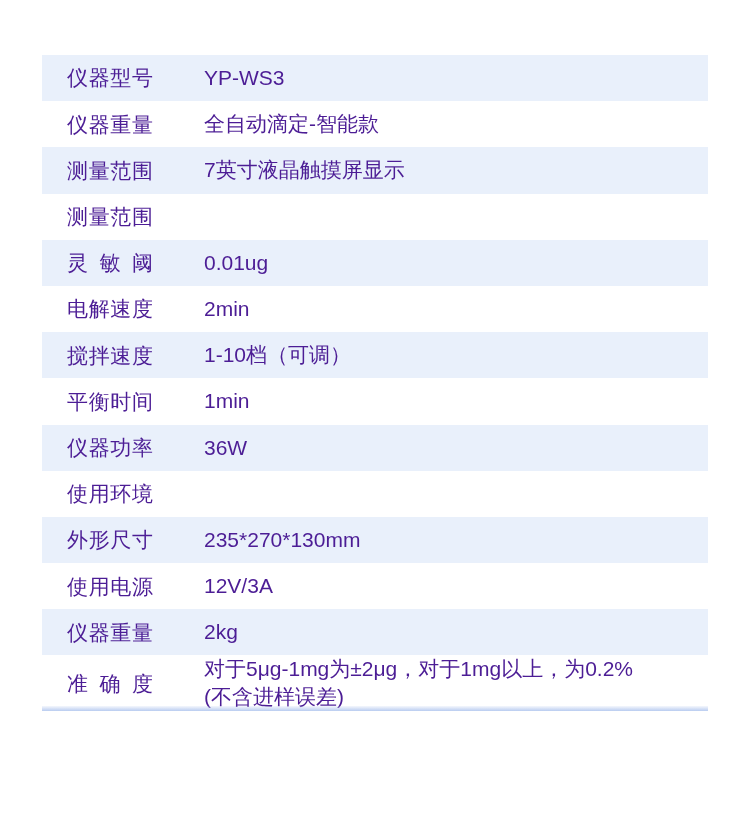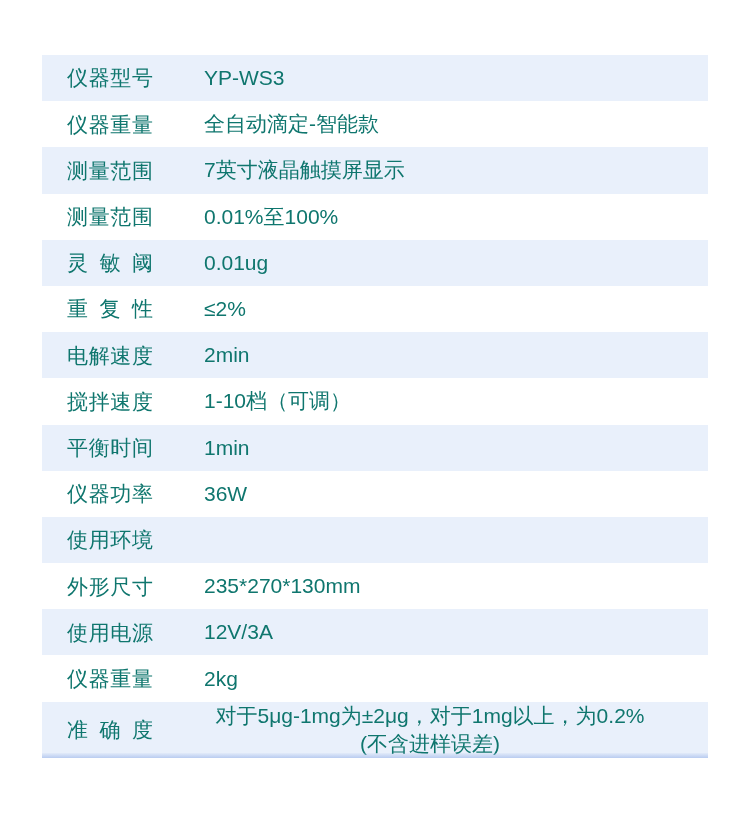--- a/index.html
+++ b/index.html
@@ -23,21 +23,21 @@
     top: 55px;
     width: 666px;
   }
   .spec-row {
     display: flex;
     align-items: center;
     min-height: 46.2px;
     box-sizing: border-box;
     padding-left: 25px;
     font-size: 21px;
-    color: #0f766e;
+    color: #4c1d95;
     line-height: 1.3;
   }
   .spec-row:nth-child(odd) {
     background: #e9f0fb;
   }
   .spec-row:last-child {
     align-items: flex-start;
     min-height: 73px;
     padding-top: 9px;
     padding-bottom: 9px;
@@ -47,21 +47,20 @@
     width: 86px;
     text-align: justify;
     text-align-last: justify;
     -moz-text-align-last: justify;
     white-space: nowrap;
   }
   .spec-value {
     margin-left: 51px;
     max-width: 452px;
     line-height: 28px;
-    text-align: center;
   }
   .spec-row:last-child .spec-label {
     line-height: 28px;
   }
   
   .accent-bar {
     position: absolute;
     left: 0;
     bottom: 0;
     width: 100%;
@@ -86,32 +85,27 @@
     <div class="spec-value">全自动滴定-智能款</div>
   </div>
 
   <div class="spec-row">
     <div class="spec-label">测量范围</div>
     <div class="spec-value">7英寸液晶触摸屏显示</div>
   </div>
 
   <div class="spec-row">
     <div class="spec-label">测量范围</div>
-    <div class="spec-value">0.01%至100%</div>
   </div>
 
   <div class="spec-row">
     <div class="spec-label">灵敏阈</div>
     <div class="spec-value">0.01ug</div>
   </div>
 
-  <div class="spec-row">
-    <div class="spec-label">重复性</div>
-    <div class="spec-value">≤2%</div>
-  </div>
 
   <div class="spec-row">
     <div class="spec-label">电解速度</div>
     <div class="spec-value">2min</div>
   </div>
 
   <div class="spec-row">
     <div class="spec-label">搅拌速度</div>
     <div class="spec-value">1-10档（可调）</div>
   </div>

